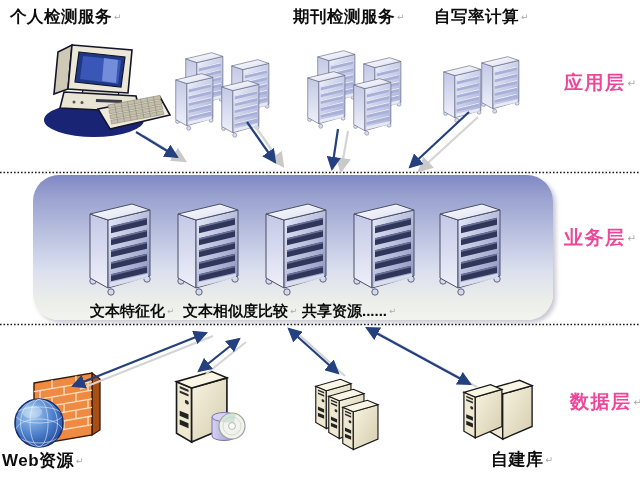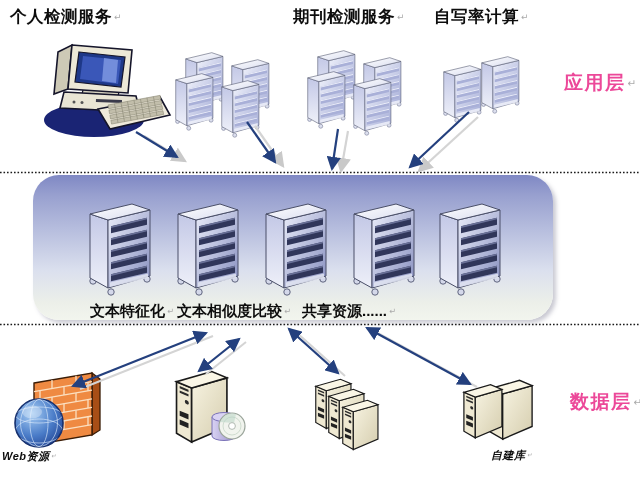--- a/index.html
+++ b/index.html
@@ -1,20 +1,20 @@
 <!DOCTYPE html>
 <html><head>
 <meta charset="utf-8">
 <style>
   html,body{margin:0;padding:0;background:#fff;}
   .canvas{position:relative;width:640px;height:477px;background:#ffffff;overflow:hidden;
           font-family:"Liberation Sans","DejaVu Sans",sans-serif;}
   .lbl{position:absolute;font-weight:bold;color:#0d0d0d;font-size:16.5px;letter-spacing:.5px;white-space:nowrap;}
   .fn{font-size:15px;letter-spacing:0;}
-  .bot{font-size:11px;font-style:italic;}
+  .bot{font-size:17px;}
   .layer{position:absolute;font-weight:bold;color:#ec4899;font-size:19px;letter-spacing:1.5px;white-space:nowrap;}
   .band{position:absolute;left:33px;top:175px;width:520px;height:145px;border-radius:26px;
         background:linear-gradient(180deg,#7f88c4 0%,#98a0cf 14%,#b7bede 38%,#dbe0ee 66%,#ecefe9 88%,#f2f5ee 100%);
         box-shadow:3px 3px 4px rgba(100,100,125,.35);}
   .ic{position:absolute;overflow:visible;}
   .wm::after{content:"\21B5";color:#aaaaaa;font-size:.55em;font-weight:normal;margin-left:2px;vertical-align:2px;}
 </style>
 </head>
 <body>
 
@@ -276,22 +276,23 @@
       <line x1="289" y1="329" x2="338" y2="373" marker-start="url(#mN)" marker-end="url(#mN)"></line>
       <line x1="367" y1="328" x2="470" y2="384" marker-start="url(#mN)" marker-end="url(#mN)"></line>
     </g>
   </svg>
 
   <div class="lbl wm" style="left:10px;top:6px">个人检测服务</div>
   <div class="lbl wm" style="left:293px;top:6px">期刊检测服务</div>
   <div class="lbl wm" style="left:434px;top:6px">自写率计算</div>
 
   <div class="layer wm" style="left:564px;top:70px">应用层</div>
+  <div class="layer wm" style="left:564px;top:225px">业务层</div>
   <div class="layer wm" style="left:570px;top:389px">数据层</div>
 
   <div class="lbl fn wm" style="left:90px;top:302px">文本特征化</div>
-  <div class="lbl fn wm" style="left:177px;top:302px">文本相似度比较</div>
+  <div class="lbl fn wm" style="left:183px;top:302px">文本相似度比较</div>
   <div class="lbl fn wm" style="left:302px;top:302px">共享资源......</div>
 
   <div class="lbl bot wm" style="left:2px;top:449px">Web资源</div>
   <div class="lbl bot wm" style="left:491px;top:448px">自建库</div>
 
 </div>
 
 </body></html>

